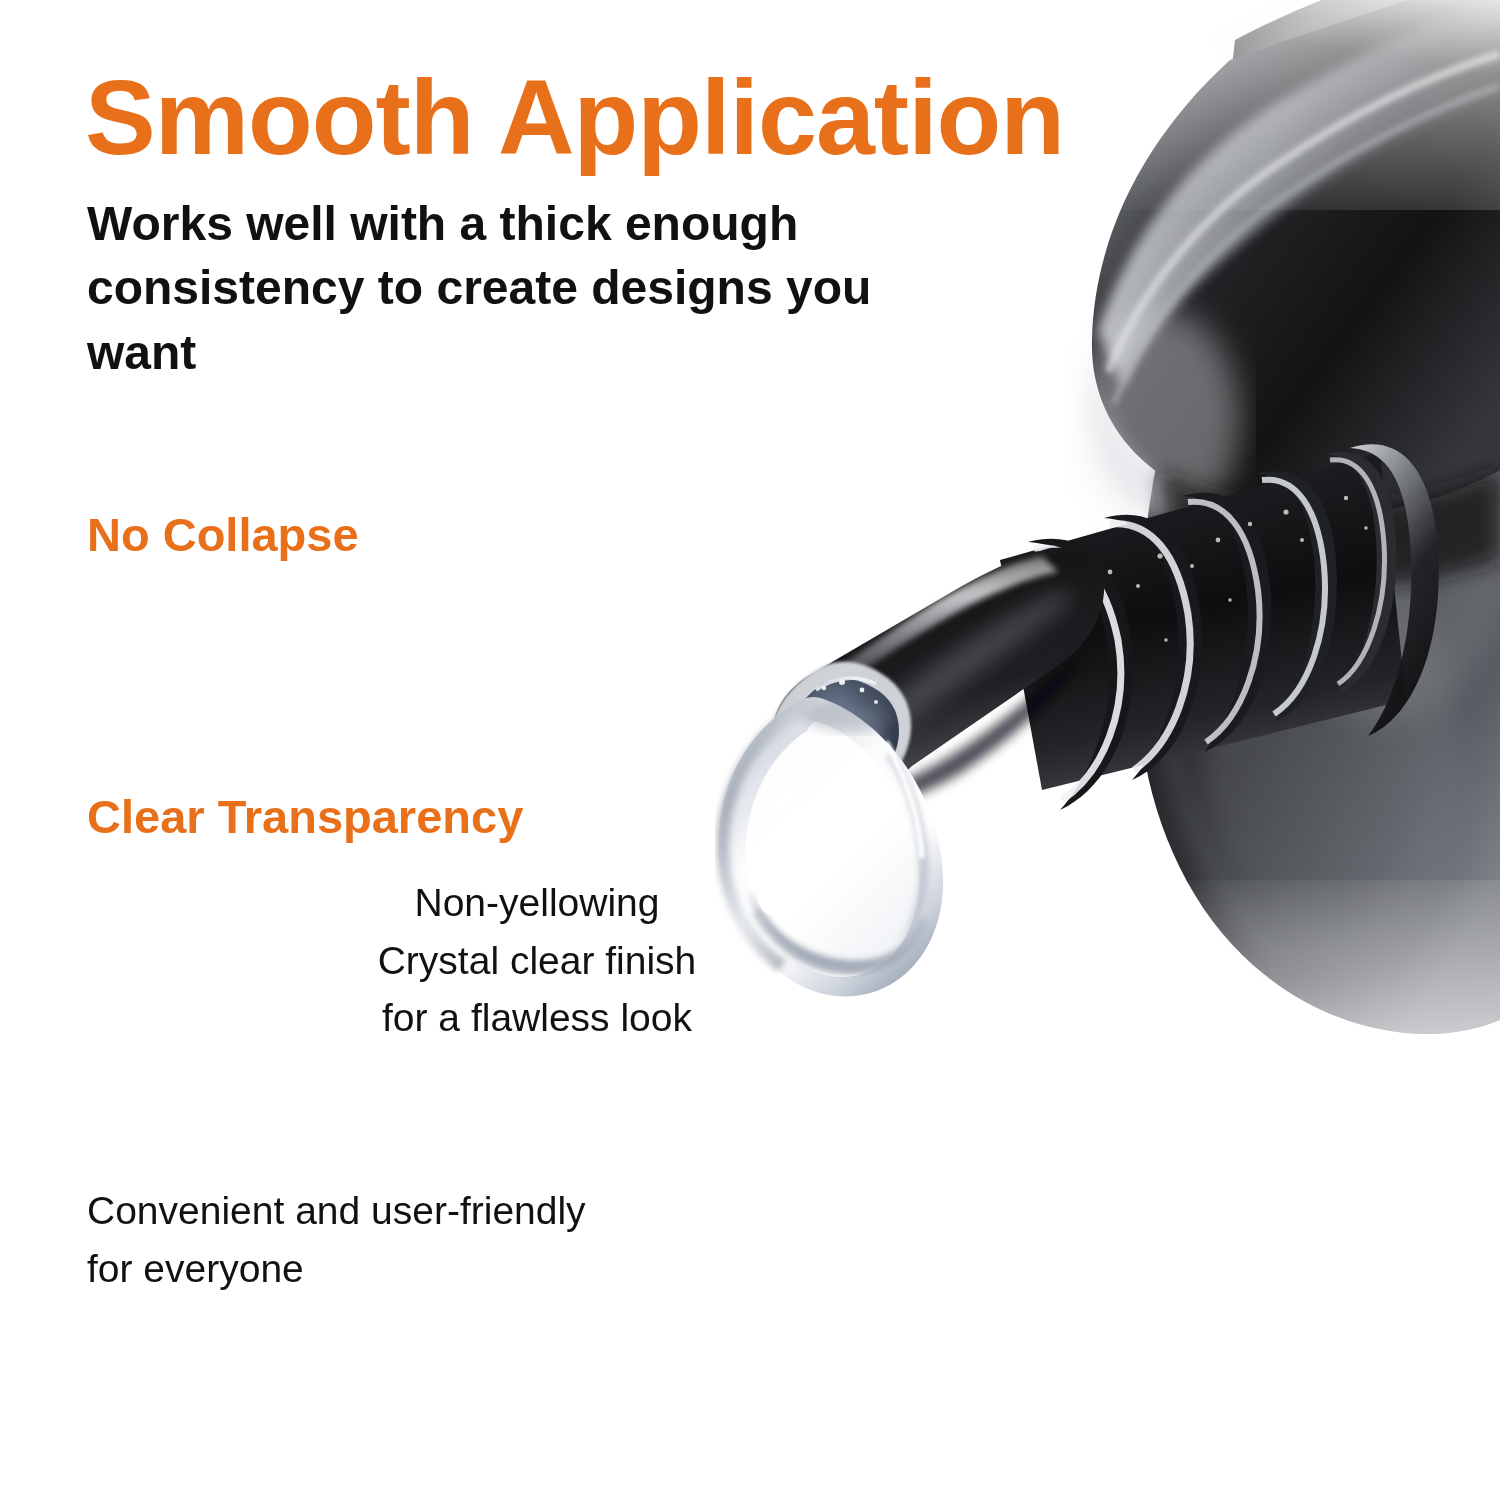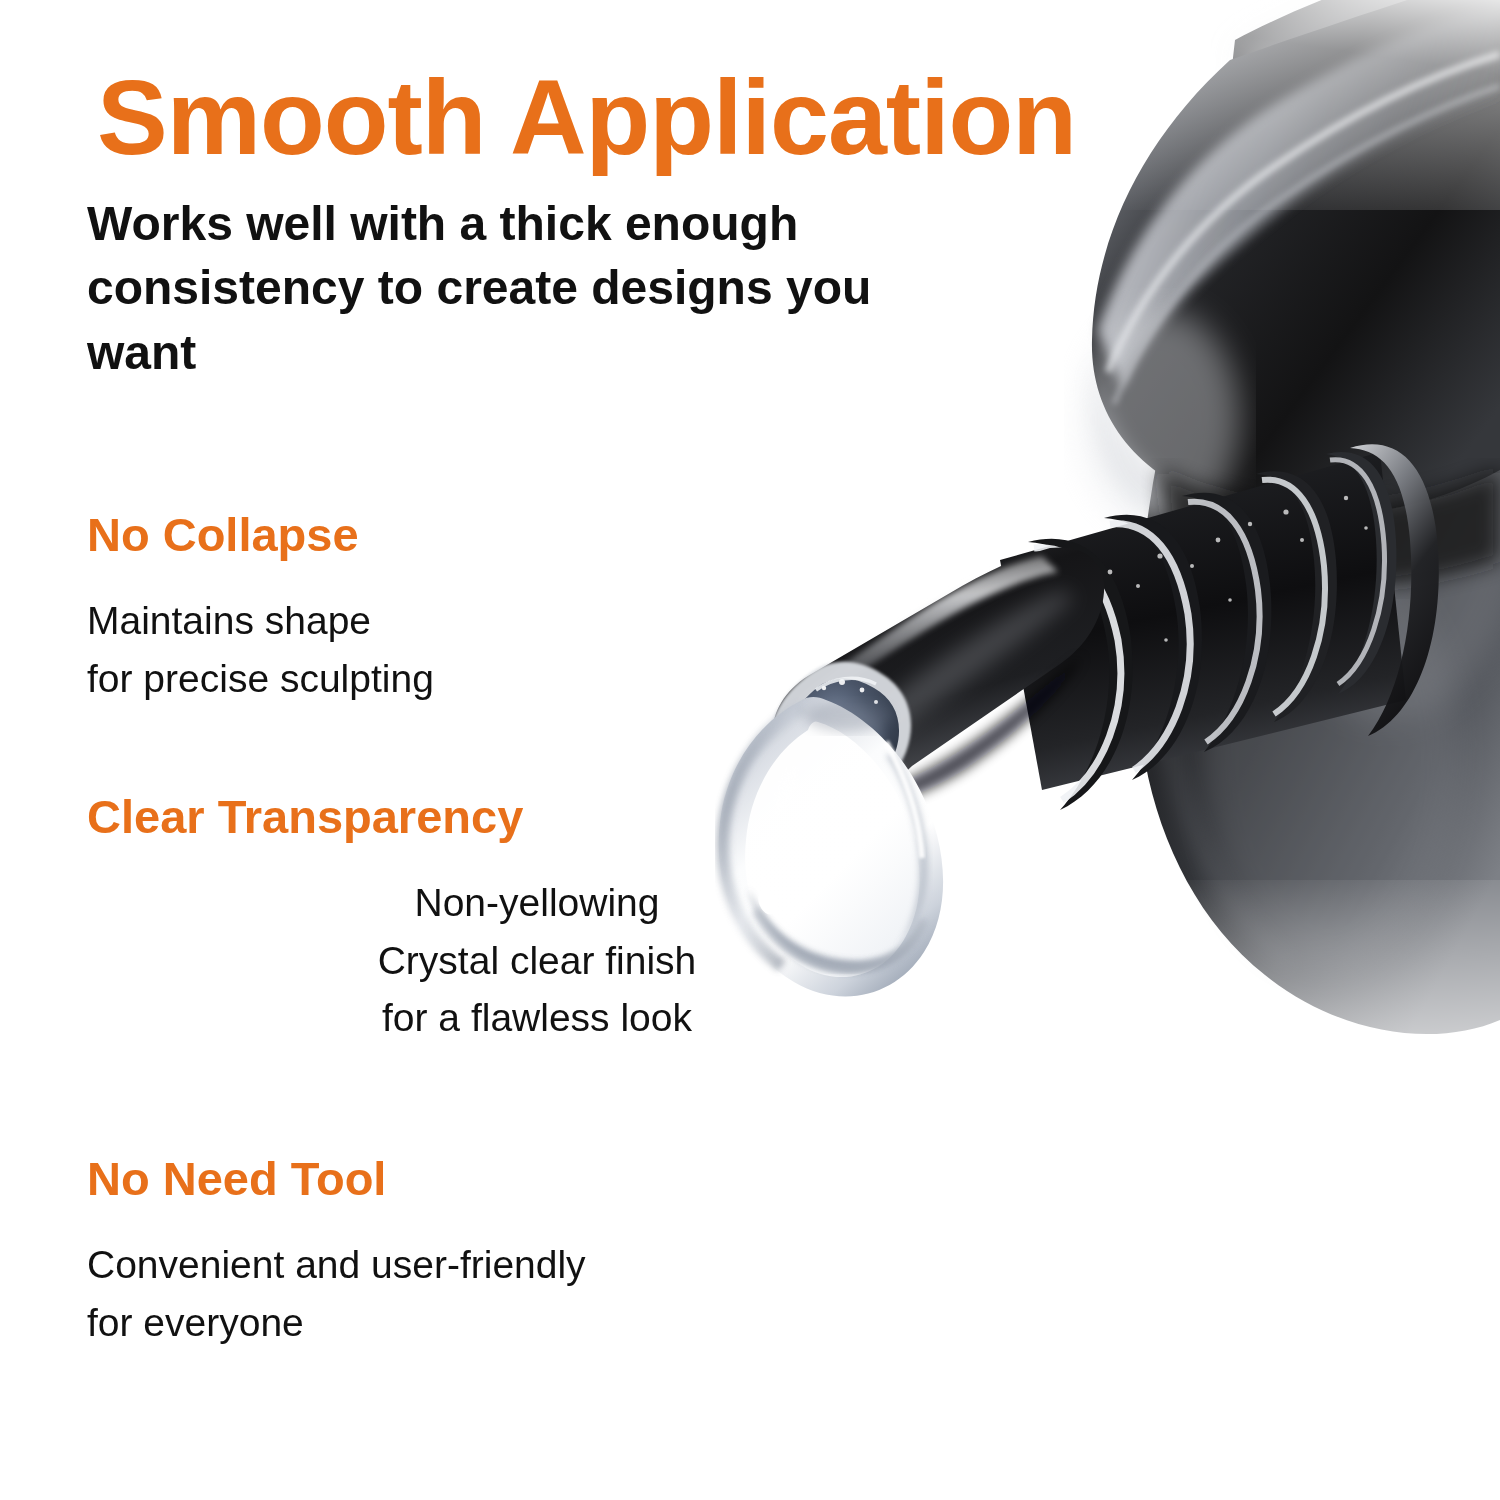--- a/index.html
+++ b/index.html
@@ -23,21 +23,21 @@
     position:absolute;
     left:85px;
     top:0;
     width:960px;
     height:1500px;
     z-index:40;
   }
 
   .headline {
     position:absolute;
-    left:12px;
+    left:0;
     top:62px;
     font-size:106px;
     font-weight:bold;
     color:#E8701A;
     letter-spacing:-1px;
     line-height:1.05;
     white-space:nowrap;
   }
 
   .subhead {
@@ -422,32 +422,29 @@
   </div>
 
   <div class="text-col">
 
     <h1 class="headline">Smooth Application</h1>
 
     <p class="subhead" style="white-space: pre-line;">Works well with a thick enough consistency to create designs you want</p>
 
     <div class="feature" id="feature-0">
       <div class="feature-title">No Collapse</div>
-      <div class="feature-body" style="white-space: pre-line;">Maintains shape
-for precise sculpting</div>
     </div>
 
     <div class="feature" id="feature-1">
       <div class="feature-title">Clear Transparency</div>
       <div class="feature-body" style="white-space: pre-line; text-align: center;">Non-yellowing
 Crystal clear finish
 for a flawless look</div>
     </div>
 
     <div class="feature" id="feature-2">
-      <div class="feature-title">No Need Tool</div>
       <div class="feature-body" style="white-space: pre-line;">Convenient and user-friendly
 for everyone</div>
     </div>
 
   </div>
 
 </div>
 
 </body></html>

